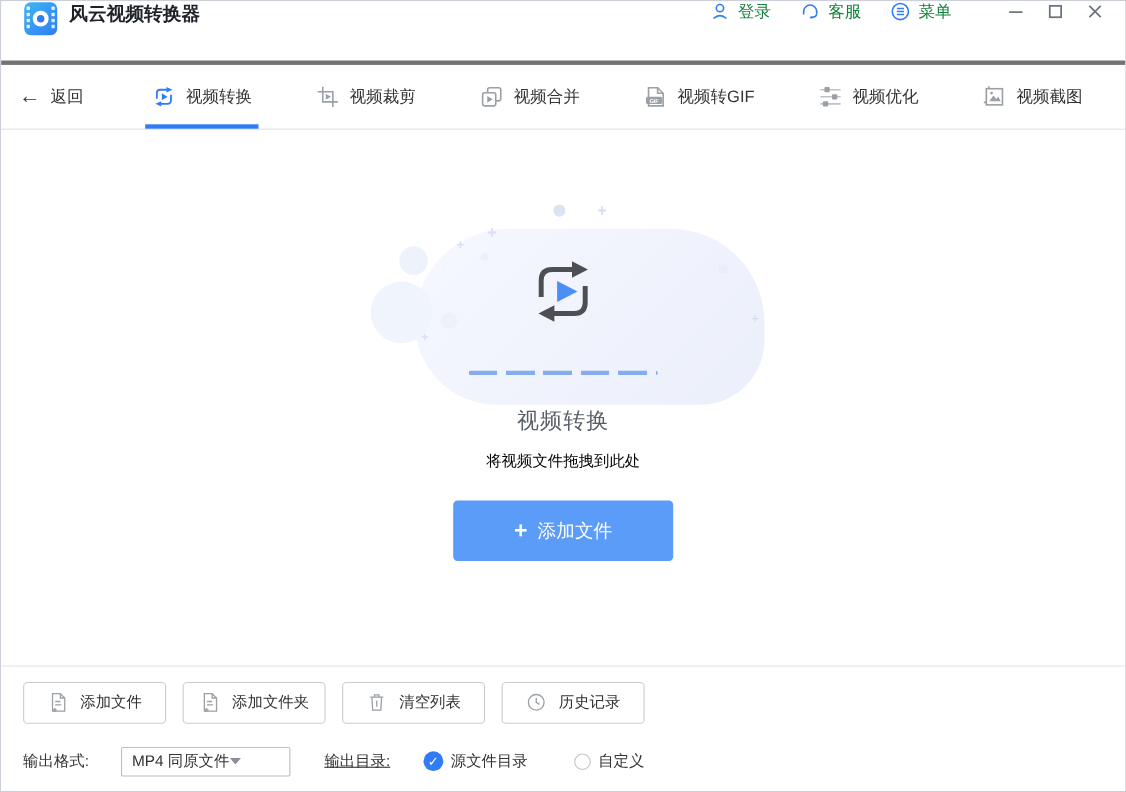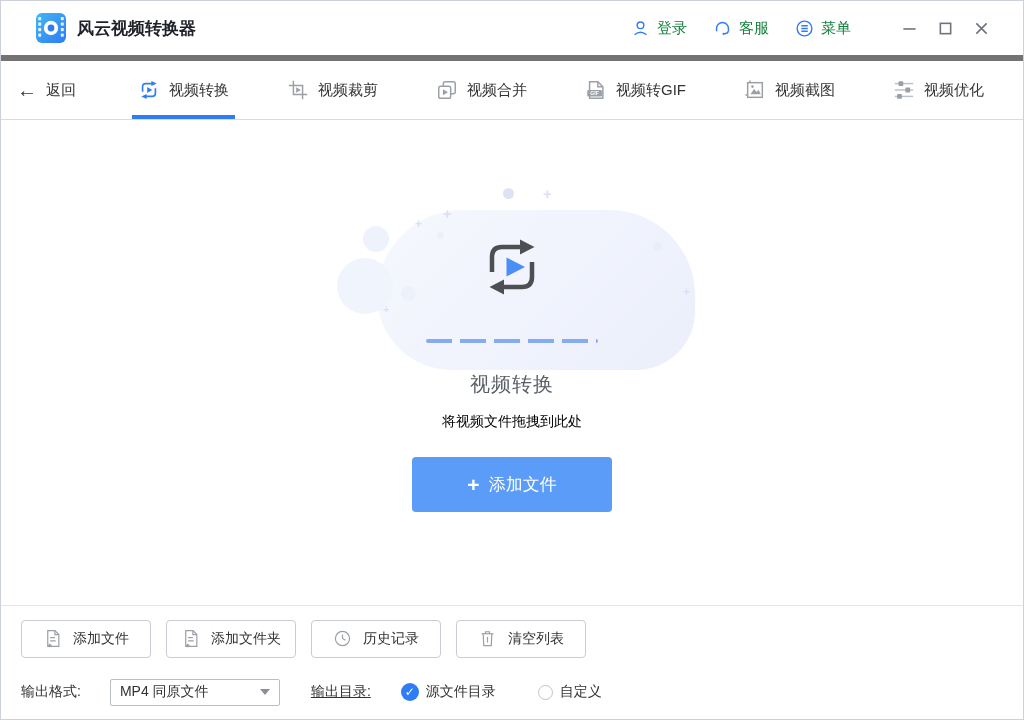--- a/index.html
+++ b/index.html
@@ -10,22 +10,22 @@
     background:#fff;
   }
   .window {
     width:1024px; height:720px; box-sizing:border-box;
     border:1px solid #ccd1d9; background:#fff;
     display:flex; flex-direction:column; overflow:hidden;
   }
 
   
   .titlebar {
-    flex:0 0 54px; display:flex; align-items:center;
-    padding:0 34px; border-bottom:6px solid #737373;
+    flex:0 0 54px; display:flex; align-items:flex-start;
+    padding:0 20px; border-bottom:4px solid #737373;
   }
   .app-icon { width:32px; height:32px; margin-right:10px; }
   .app-title { font-size:17px; font-weight:bold; color:#1f2329; }
   .tb-right { margin-left:auto; display:flex; align-items:center; }
   .tb-item { display:flex; align-items:center; gap:7px; font-size:15px; color:#15803d; cursor:pointer; margin-left:26px; }
   .win-controls { display:flex; align-items:center; margin-left:30px; }
   .win-btn { width:16px; height:16px; margin-left:20px; cursor:pointer; display:flex; align-items:center; justify-content:center; }
 
   
   .tabbar {
@@ -72,22 +72,22 @@
   
   .bottombar { flex:0 0 114px; border-top:1px solid #e3e4e6; display:flex; align-items:center;
                padding:0 20px; box-sizing:border-box; background:#fff; }
   .bb-left { display:flex; flex-direction:column; gap:21px; }
   .bb-buttons { display:flex; gap:15px; }
   .bb-btn { width:130px; height:38px; background:#fff; border:1px solid #c9ccd2; border-radius:4px;
             display:flex; align-items:center; justify-content:center; gap:11px;
             font-size:14px; color:#333; cursor:pointer; box-sizing:border-box; }
   .bb-output { display:flex; align-items:center; font-size:14px; color:#333;gap:20px; }
   .out-label { margin-right:9px; }
-  .dropdown { width:170px; height:27px; border:1px solid #b9bdc5; border-radius:2px; background:#fff;
-              display:flex; align-items:center; justify-content:space-between;
+  .dropdown { width:154px; height:27px; border:1px solid #b9bdc5; border-radius:2px; background:#fff;
+              display:flex; align-items:center; 
               padding:0 9px; box-sizing:border-box; cursor:pointer; }
   .dropdown .dd-value { font-size:14px; color:#333; }
   .caret { width:0; height:0; border-left:5px solid transparent; border-right:5px solid transparent;
            border-top:6px solid #8a8f98; }
   .dir-label { margin-left:11px; margin-right:10px;text-decoration:underline; }
   .radio-item { display:flex; align-items:center; gap:7px; margin-right:22px; cursor:pointer; }
   .radio-on { width:18px; height:18px; border-radius:50%; background:#2F7CF6; color:#fff;
               display:flex; align-items:center; justify-content:center; font-size:12px; line-height:1; }
   .radio-off { width:15px; height:15px; border-radius:50%; border:1.5px solid #c0c4ca; background:#fff; box-sizing:border-box; }
   .convert-all { margin-left:auto; width:202px; height:53px; background:#2F7CF6; border-radius:4px;
@@ -229,41 +229,41 @@
             <rect x="2.5" y="12" width="16" height="7.2" rx="1.5" fill="#9aa0a6"></rect>
             <text x="10.5" y="17.7" font-size="5.6" font-weight="bold" fill="#ffffff" text-anchor="middle">GIF</text>
           </svg>
         </span>
         <span>视频转GIF</span>
       </span>
 
       <span class="tab">
         <span>
           <svg viewBox="0 0 24 24" width="22" height="22">
-            <rect x="4" y="4" width="16" height="16" fill="none" stroke="#9aa0a6" stroke-width="1.6"></rect>
-            <path d="M6.5 1.5 V4 M1.5 17.5 H4" stroke="#9aa0a6" stroke-width="1.6"></path>
-            <polygon points="7,16.5 11,10.8 13.8,14.2 15.8,11.8 18.3,16.5" fill="#9aa0a6"></polygon>
-            <circle cx="9.2" cy="8.3" r="1.4" fill="#9aa0a6"></circle>
-          </svg>
-        </span>
-        <span>视频截图</span>
-      </span>
-
-      <span class="tab">
-        <span>
-          <svg viewBox="0 0 24 24" width="22" height="22">
             <path d="M2 5 H22" stroke="#bdc2c9" stroke-width="1.6"></path>
             <rect x="6" y="2.4" width="5.2" height="5.2" rx="1" fill="#9aa0a6"></rect>
             <path d="M2 12 H22" stroke="#bdc2c9" stroke-width="1.6"></path>
             <rect x="13.5" y="9.4" width="5.2" height="5.2" rx="1" fill="#9aa0a6"></rect>
             <path d="M2 19 H22" stroke="#bdc2c9" stroke-width="1.6"></path>
             <rect x="4.5" y="16.4" width="5.2" height="5.2" rx="1" fill="#9aa0a6"></rect>
           </svg>
         </span>
         <span>视频优化</span>
+      </span>
+
+      <span class="tab">
+        <span>
+          <svg viewBox="0 0 24 24" width="22" height="22">
+            <rect x="4" y="4" width="16" height="16" fill="none" stroke="#9aa0a6" stroke-width="1.6"></rect>
+            <path d="M6.5 1.5 V4 M1.5 17.5 H4" stroke="#9aa0a6" stroke-width="1.6"></path>
+            <polygon points="7,16.5 11,10.8 13.8,14.2 15.8,11.8 18.3,16.5" fill="#9aa0a6"></polygon>
+            <circle cx="9.2" cy="8.3" r="1.4" fill="#9aa0a6"></circle>
+          </svg>
+        </span>
+        <span>视频截图</span>
       </span>
 
     </div>
   </div>
 
   <div class="content">
     <div class="illustration">
       <div class="blob-main"></div>
       <div class="blob-c1"></div>
       <div class="blob-c2"></div>
@@ -322,37 +322,37 @@
               <path d="M9 11 H15 M9 15 H16"></path>
               <path d="M8.5 18.5 V23 M6.2 20.8 H10.8" stroke-width="1.8"></path>
             </svg>
           </span>
           <span>添加文件夹</span>
         </button>
 
         <button class="bb-btn">
           <span>
             <svg viewBox="0 0 24 24" width="19" height="19" fill="none" stroke="#9aa0a6" stroke-width="1.5">
-              <circle cx="12" cy="12" r="9"></circle>
-              <path d="M12 6.8 V12 L15.8 14.3"></path>
-            </svg>
-          </span>
-          <span>历史记录</span>
-        </button>
-
-        <button class="bb-btn">
-          <span>
-            <svg viewBox="0 0 24 24" width="19" height="19" fill="none" stroke="#9aa0a6" stroke-width="1.5">
               <path d="M4.5 6 H19.5"></path>
               <path d="M9.5 6 V3.5 H14.5 V6"></path>
               <path d="M6.5 6 L7.3 21 H16.7 L17.5 6"></path>
               <path d="M12 10 V17"></path>
             </svg>
           </span>
           <span>清空列表</span>
+        </button>
+
+        <button class="bb-btn">
+          <span>
+            <svg viewBox="0 0 24 24" width="19" height="19" fill="none" stroke="#9aa0a6" stroke-width="1.5">
+              <circle cx="12" cy="12" r="9"></circle>
+              <path d="M12 6.8 V12 L15.8 14.3"></path>
+            </svg>
+          </span>
+          <span>历史记录</span>
         </button>
       </div>
 
       <div class="bb-output">
         <span class="out-label">输出格式:</span>
         <div class="dropdown">
           <span class="dd-value">MP4 同原文件</span>
           <span class="caret"></span>
         </div>
 

